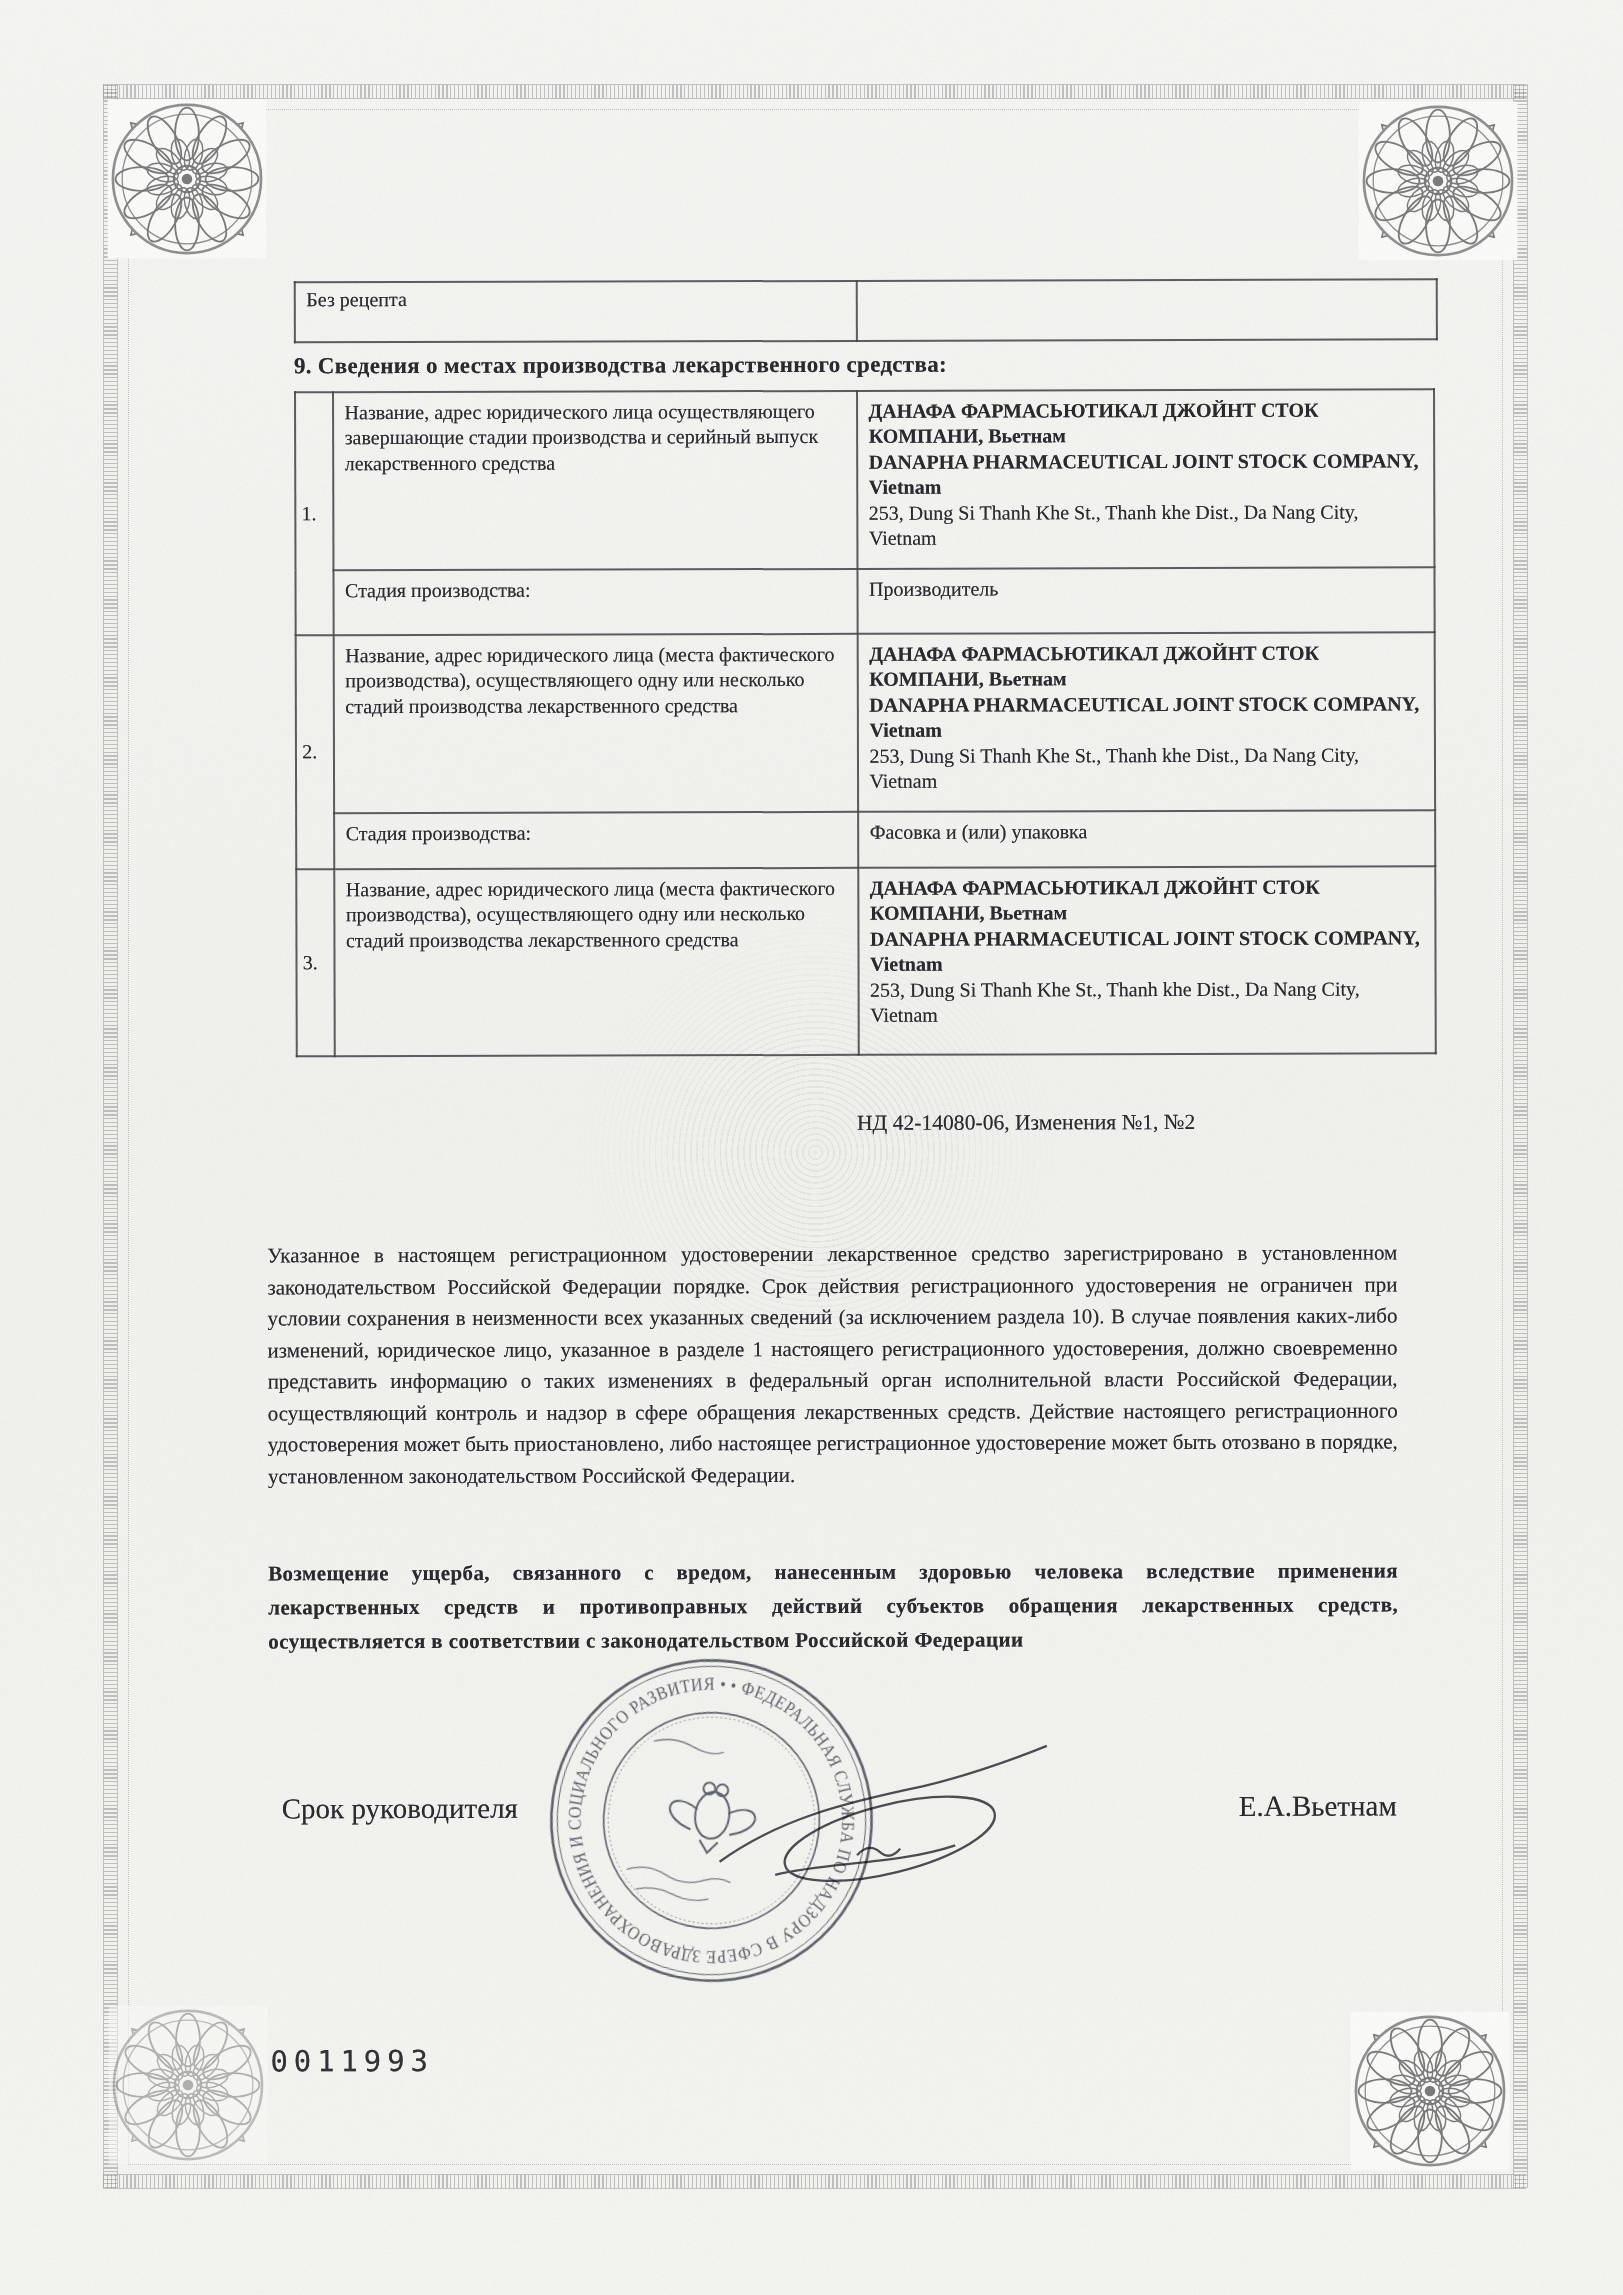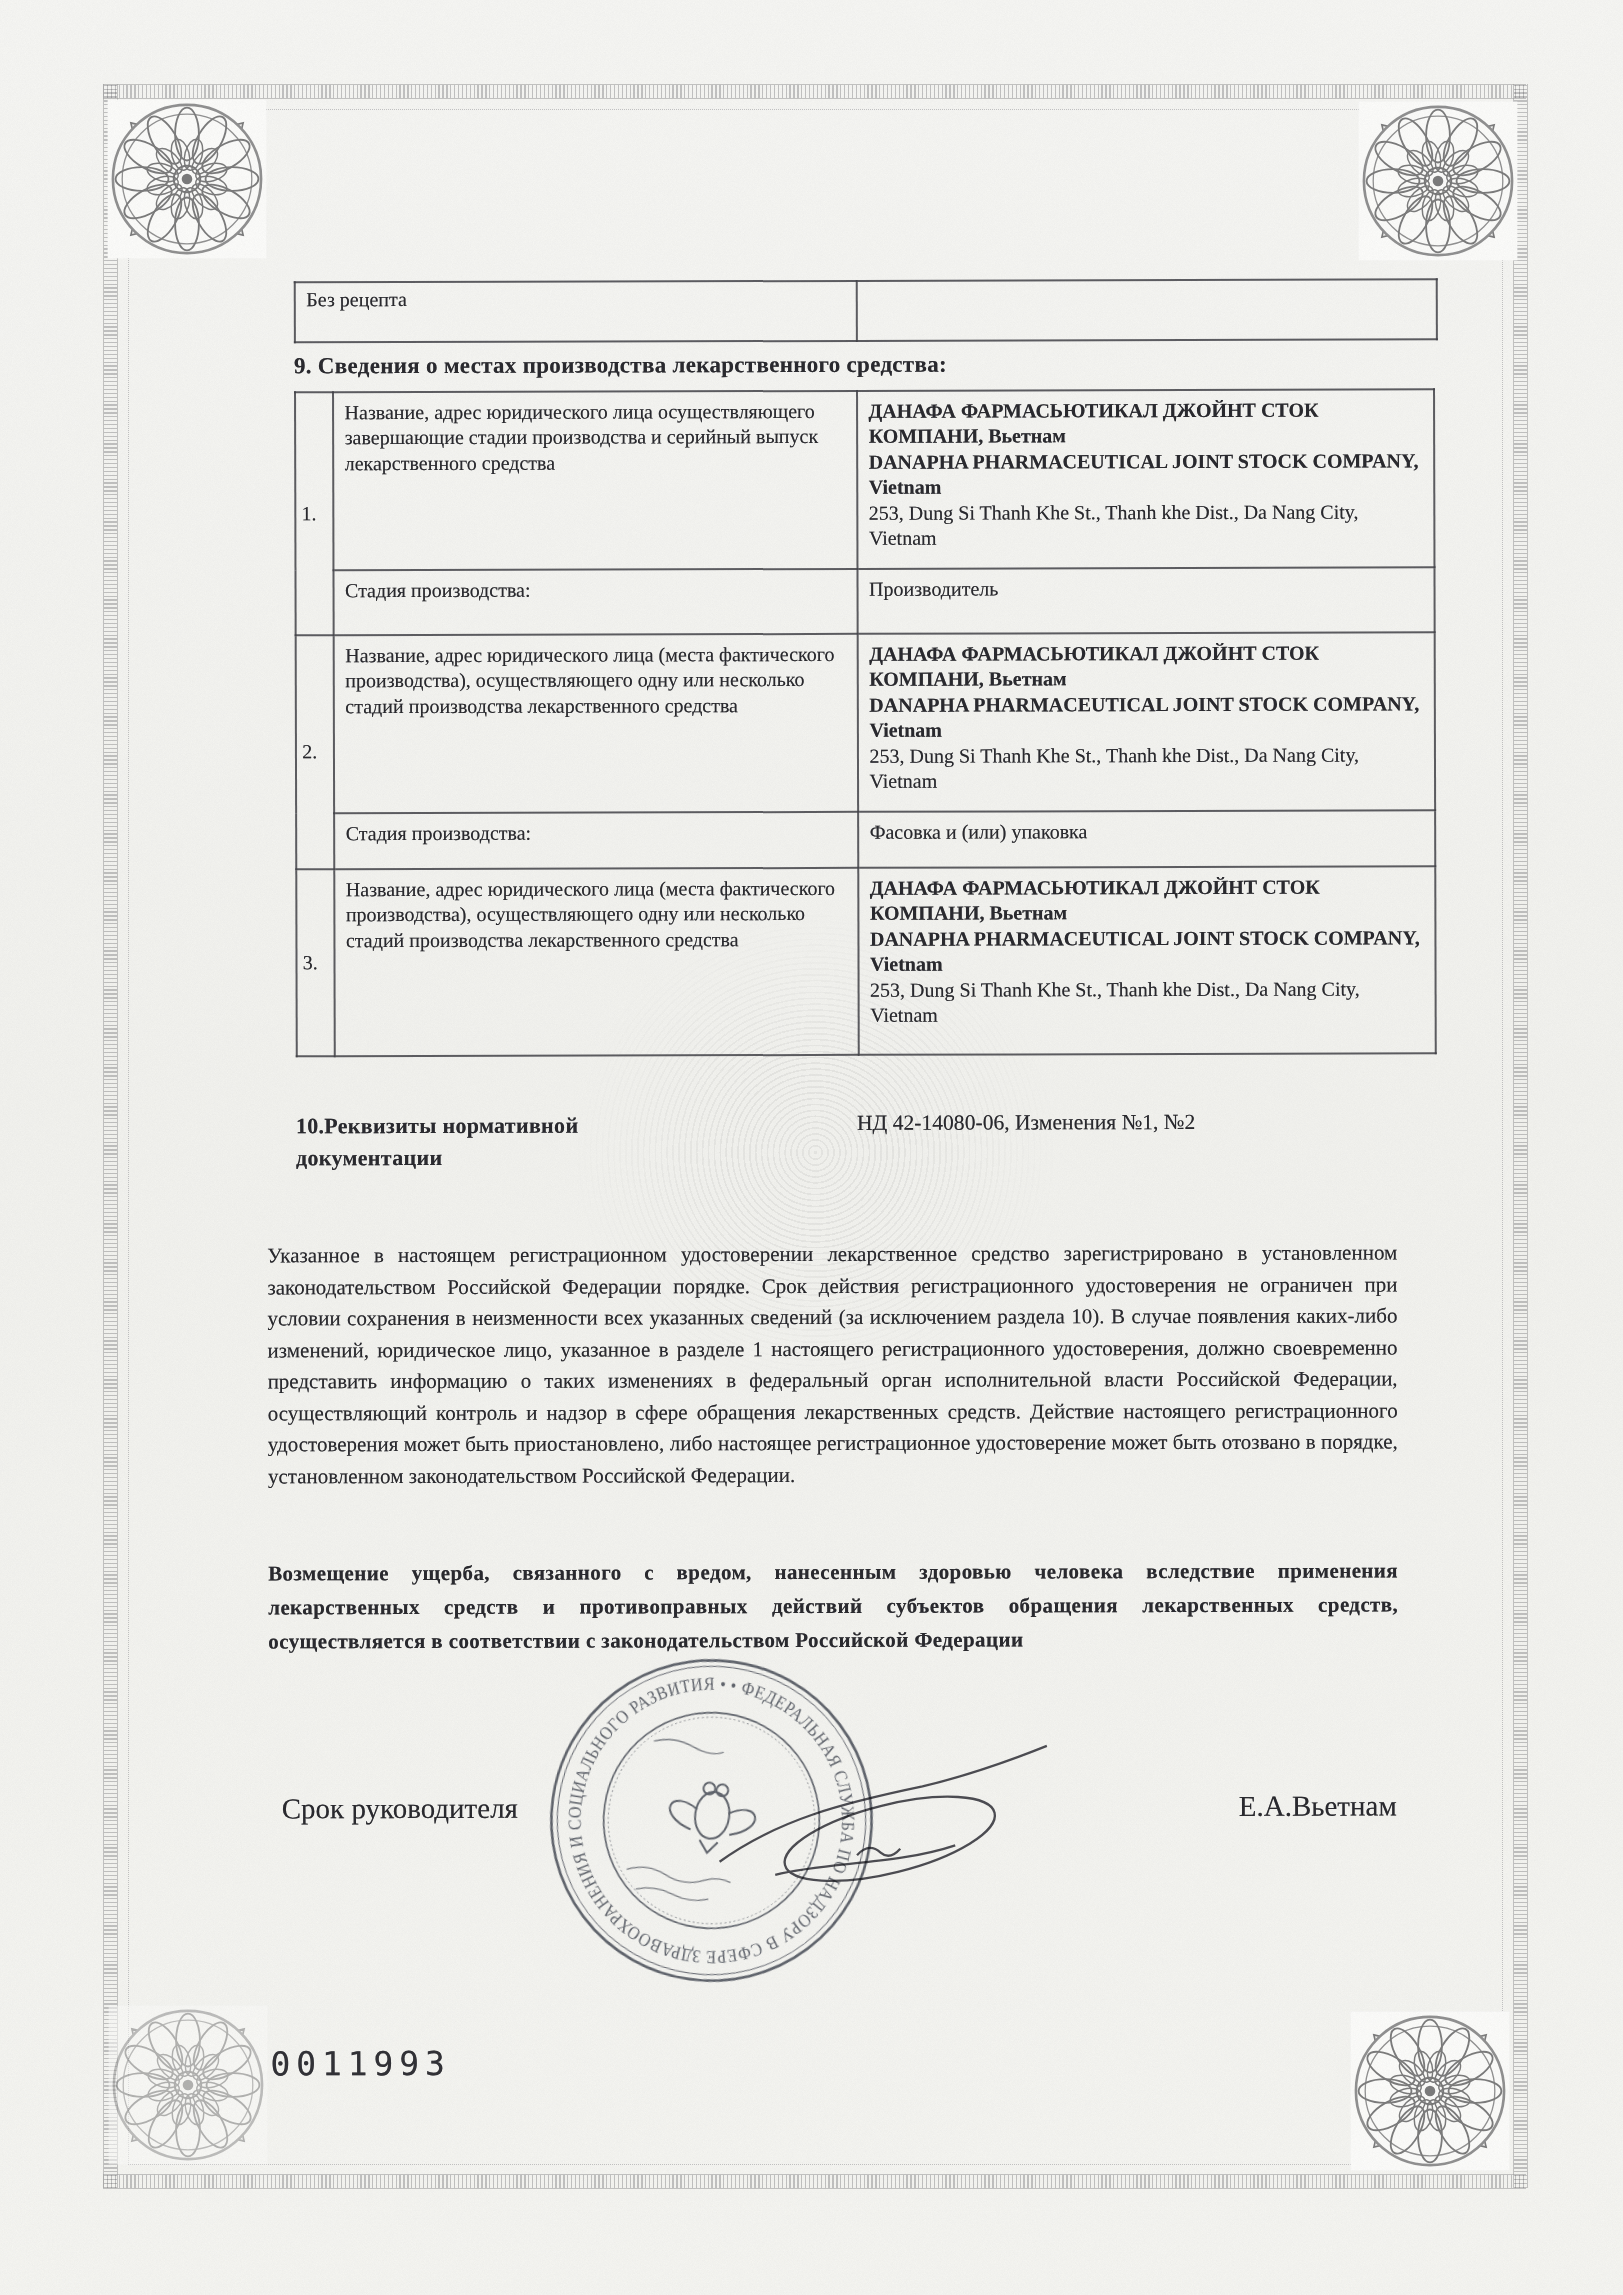--- a/index.html
+++ b/index.html
@@ -68,21 +68,21 @@
     font-size:21px;font-weight:bold;line-height:1.62;text-align:justify;
     letter-spacing:0.4px;margin:0;
   }
   .sig-row{
     position:absolute;left:280px;top:1791px;width:1115px;
     display:flex;justify-content:space-between;font-size:29px;
   }
   .serial{
     position:absolute;left:268px;top:2043px;
     font-family:"DejaVu Sans Mono",monospace;
-    font-size:33px;letter-spacing:5.9px;color:#2e2e33;
+    font-size:29px;letter-spacing:5.9px;color:#2e2e33;
   }
   
   .stamp-svg{
     position:absolute;left:535px;top:1644px;z-index:4;
     mix-blend-mode:multiply;opacity:.88;filter:blur(0.3px);
     transform:rotate(8deg);
   }
   .scribble-svg{position:absolute;left:641px;top:1721px;z-index:5;mix-blend-mode:multiply;opacity:.9;}
   
   .noise-overlay{position:absolute;inset:0;z-index:6;pointer-events:none;}
@@ -216,21 +216,20 @@
         <td>Название, адрес юридического лица (места фактического производства), осуществляющего одну или несколько стадий производства лекарственного средства</td>
         <td>
           <div class="val-name">ДАНАФА ФАРМАСЬЮТИКАЛ ДЖОЙНТ СТОК КОМПАНИ, Вьетнам</div>
           <div class="val-name">DANAPHA PHARMACEUTICAL JOINT STOCK COMPANY, Vietnam</div>
           <div class="val-addr">253, Dung Si Thanh Khe St., Thanh khe Dist., Da Nang City, Vietnam</div>
         </td>
       </tr>
     </tbody>
       </table>
 
-    <div class="sec10-title">10.Реквизиты нормативной документации</div>
     <div class="sec10-value">НД 42-14080-06, Изменения №1, №2</div>
 
     <p class="legal">Указанное в настоящем регистрационном удостоверении лекарственное средство зарегистрировано в установленном законодательством Российской Федерации порядке. Срок действия регистрационного удостоверения не ограничен при условии сохранения в неизменности всех указанных сведений (за исключением раздела 10). В случае появления каких-либо изменений, юридическое лицо, указанное в разделе 1 настоящего регистрационного удостоверения, должно своевременно представить информацию о таких изменениях в федеральный орган исполнительной власти Российской Федерации, осуществляющий контроль и надзор в сфере обращения лекарственных средств. Действие настоящего регистрационного удостоверения может быть приостановлено, либо настоящее регистрационное удостоверение может быть отозвано в порядке, установленном законодательством Российской Федерации.</p>
     <p class="liability">Возмещение ущерба, связанного с вредом, нанесенным здоровью человека вследствие применения лекарственных средств и противоправных действий субъектов обращения лекарственных средств, осуществляется в соответствии с законодательством Российской Федерации</p>
 
     <div class="sig-row">
       <span>Срок руководителя</span>
       <span>Е.А.Вьетнам</span>
     </div>
 

